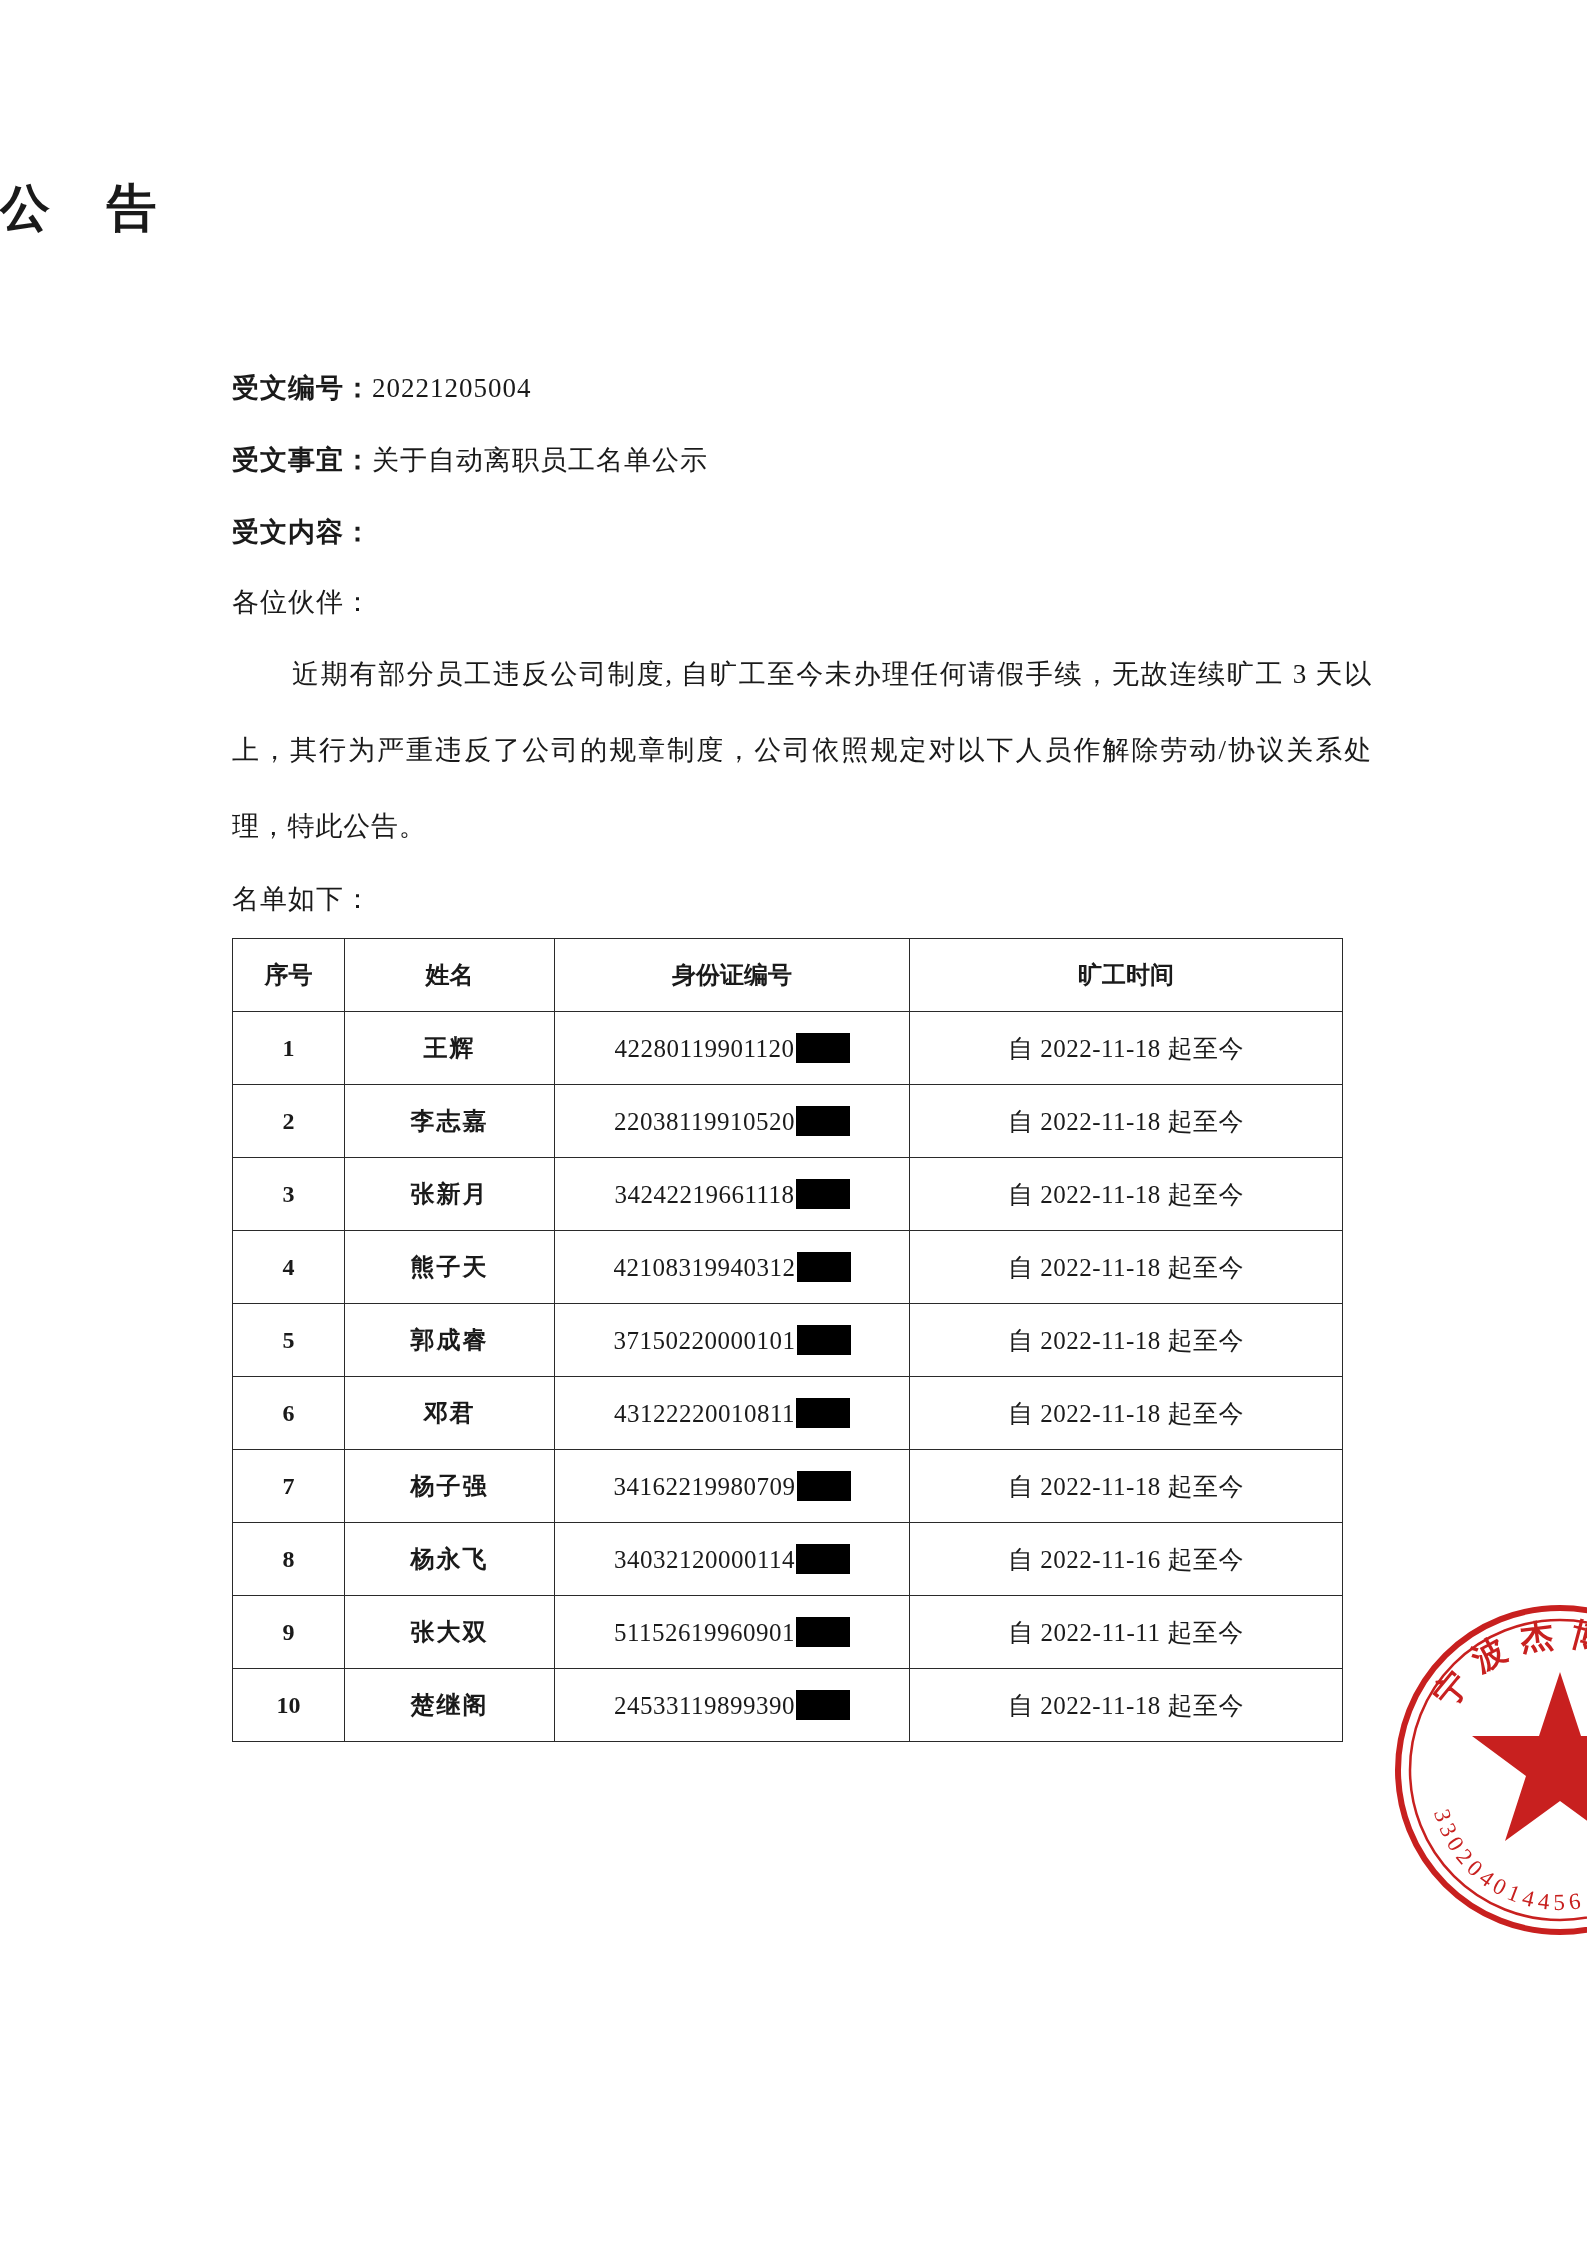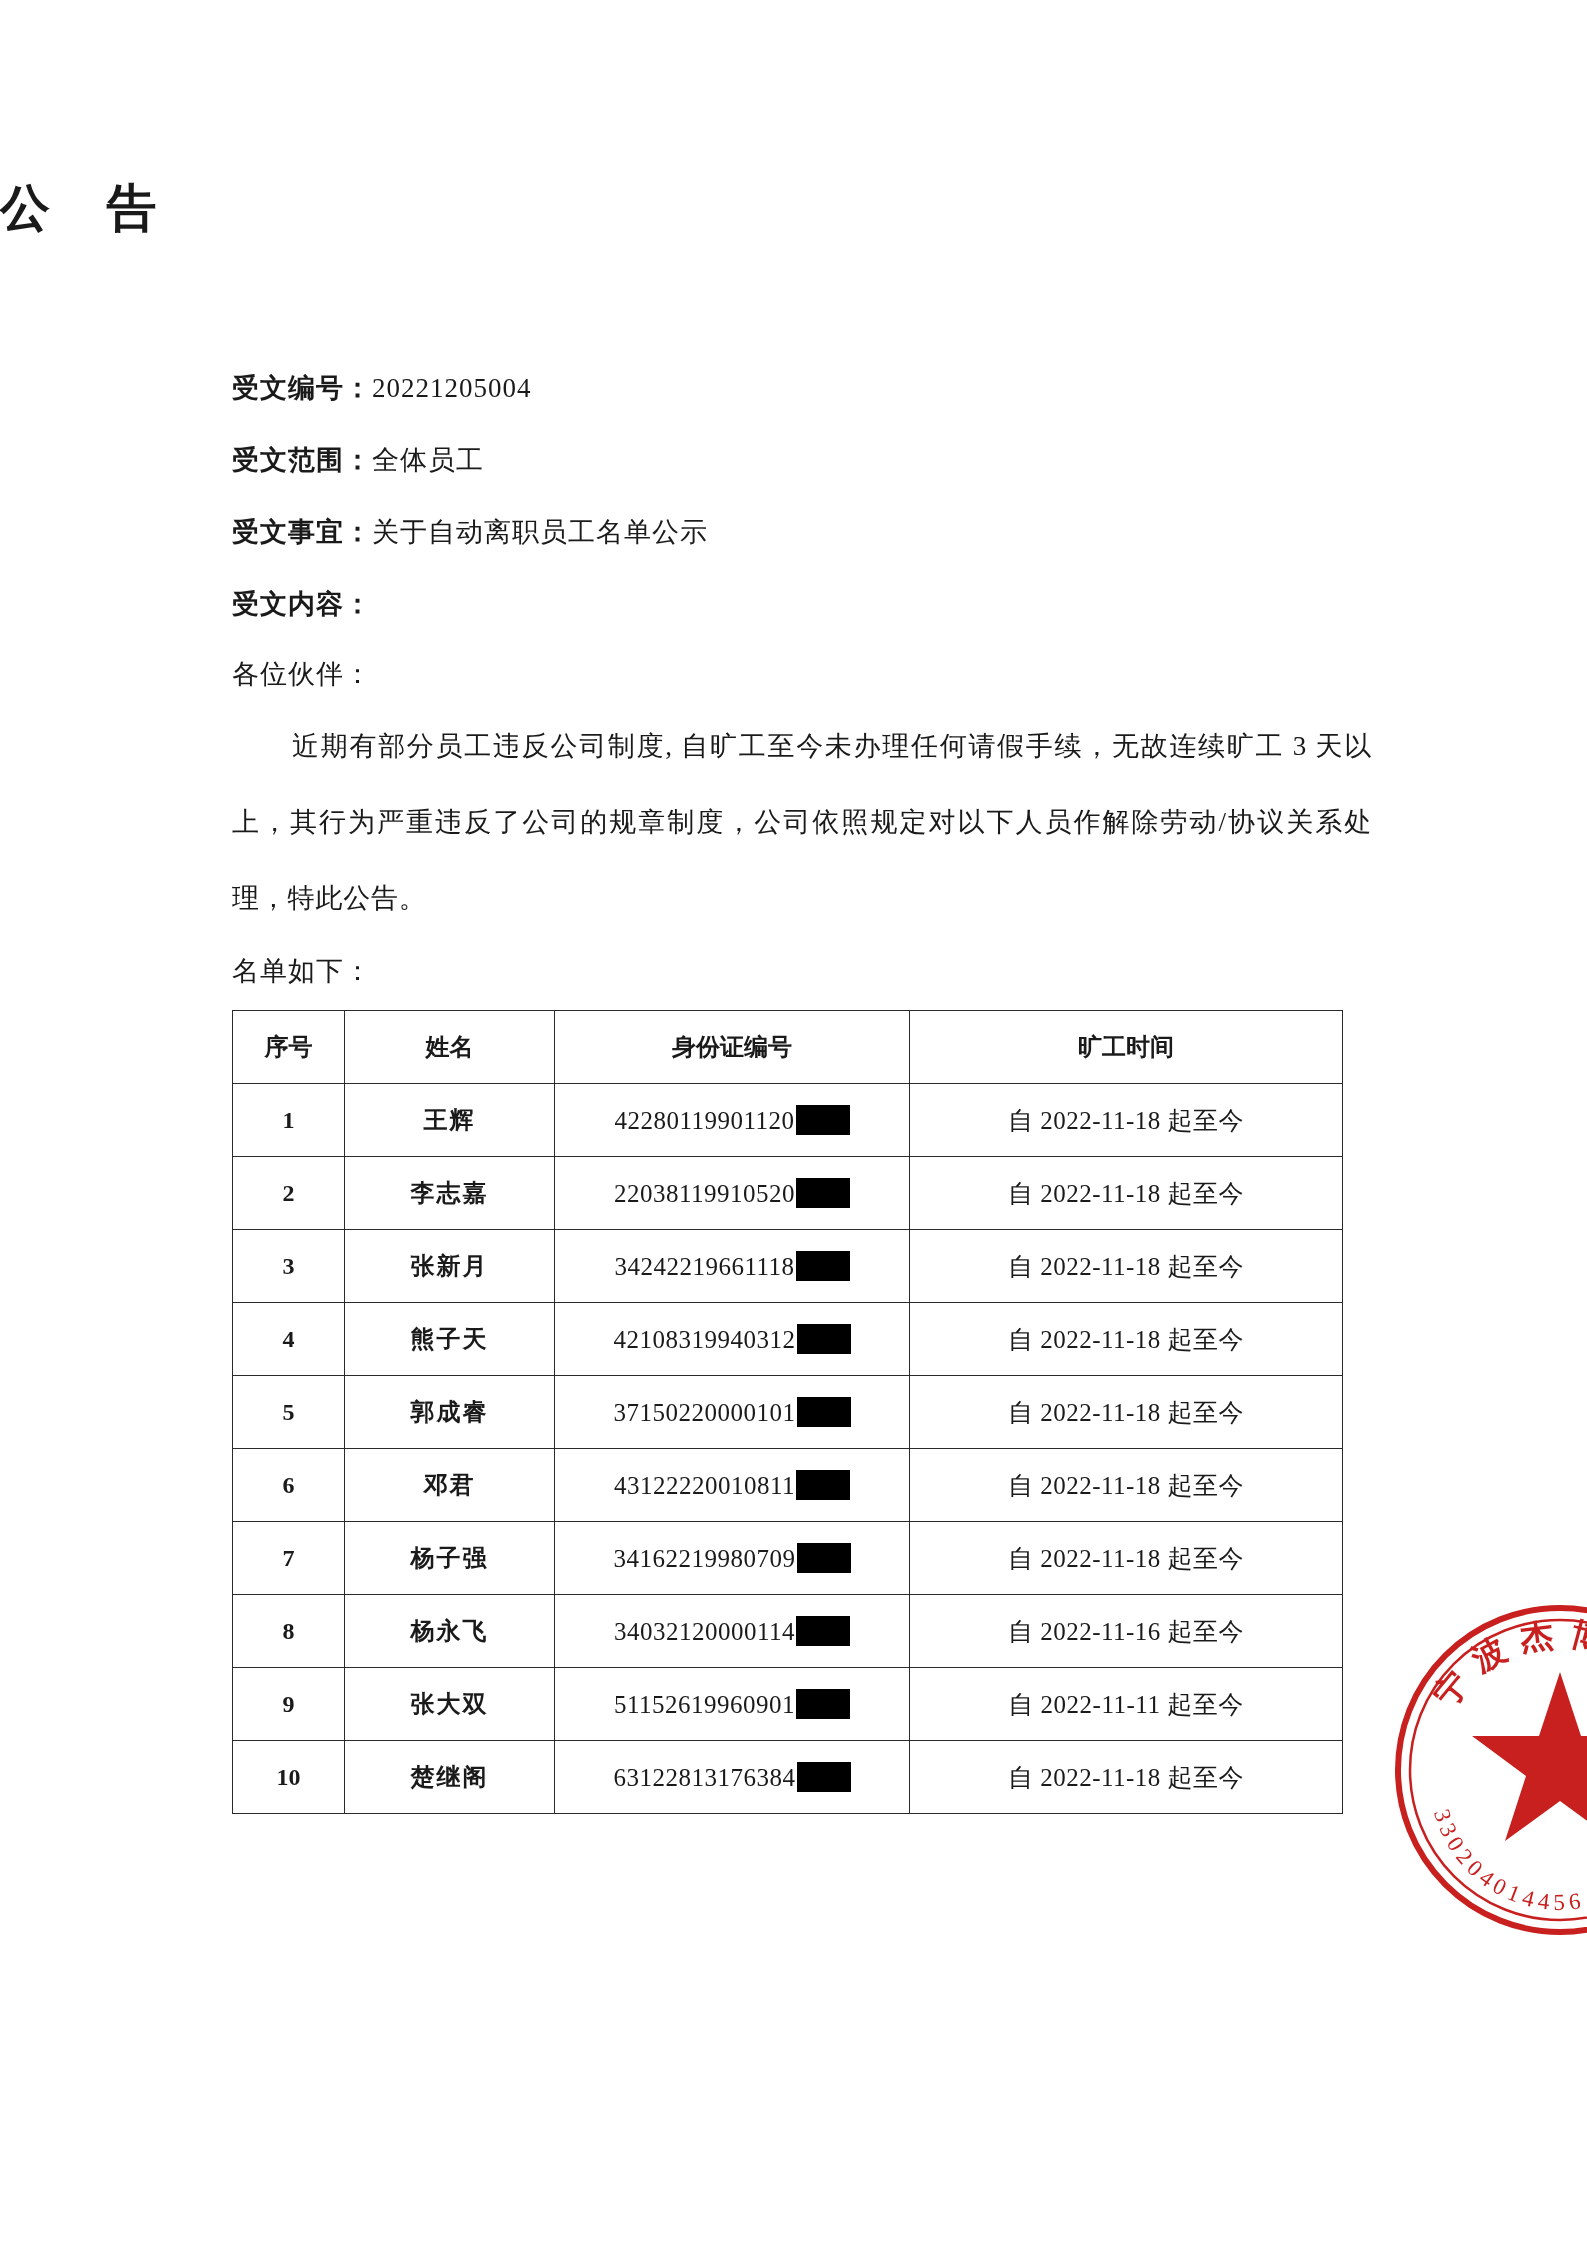--- a/index.html
+++ b/index.html
@@ -149,23 +149,20 @@
 
 <div class="page">
 
   <h1 class="doc-title">公  告</h1>
 
   <div class="meta-block">
     <div class="meta-row">
       <span class="meta-label">受文编号：</span><span class="meta-value">20221205004</span>
     </div>
     <div class="meta-row">
-      <span class="meta-label">受文范围：</span><span class="meta-value">全体员工</span>
-    </div>
-    <div class="meta-row">
       <span class="meta-label">受文事宜：</span><span class="meta-value">关于自动离职员工名单公示</span>
     </div>
     <div class="meta-row">
       <span class="meta-label">受文内容：</span><span class="meta-value"></span>
     </div>
   </div>
 
   <div class="salutation">各位伙伴：</div>
 
   <div class="body-para">近期有部分员工违反公司制度, 自旷工至今未办理任何请假手续，无故连续旷工 3 天以上，其行为严重违反了公司的规章制度，公司依照规定对以下人员作解除劳动/协议关系处理，特此公告。</div>
@@ -238,21 +235,21 @@
       </tr>
       <tr>
         <td class="seq">9</td>
         <td class="nm">张大双</td>
         <td><span class="idnum">51152619960901</span><span class="redact"></span></td>
         <td><span class="absence">自 2022-11-11 起至今</span></td>
       </tr>
       <tr>
         <td class="seq">10</td>
         <td class="nm">楚继阁</td>
-        <td><span class="idnum">63122813176384</span><span class="redact"></span></td>
+        <td><span class="idnum">24533119899390</span><span class="redact"></span></td>
         <td><span class="absence">自 2022-11-18 起至今</span></td>
       </tr>
     </tbody>
   </table>
 
   <div class="seal">
     <svg width="340" height="340" viewBox="0 0 340 340" xmlns="http://www.w3.org/2000/svg">
       <g fill="none" stroke="#c8201f" stroke-width="6">
         <circle cx="170" cy="170" r="162"></circle>
         <circle cx="170" cy="170" r="150" stroke-width="2.5"></circle>

